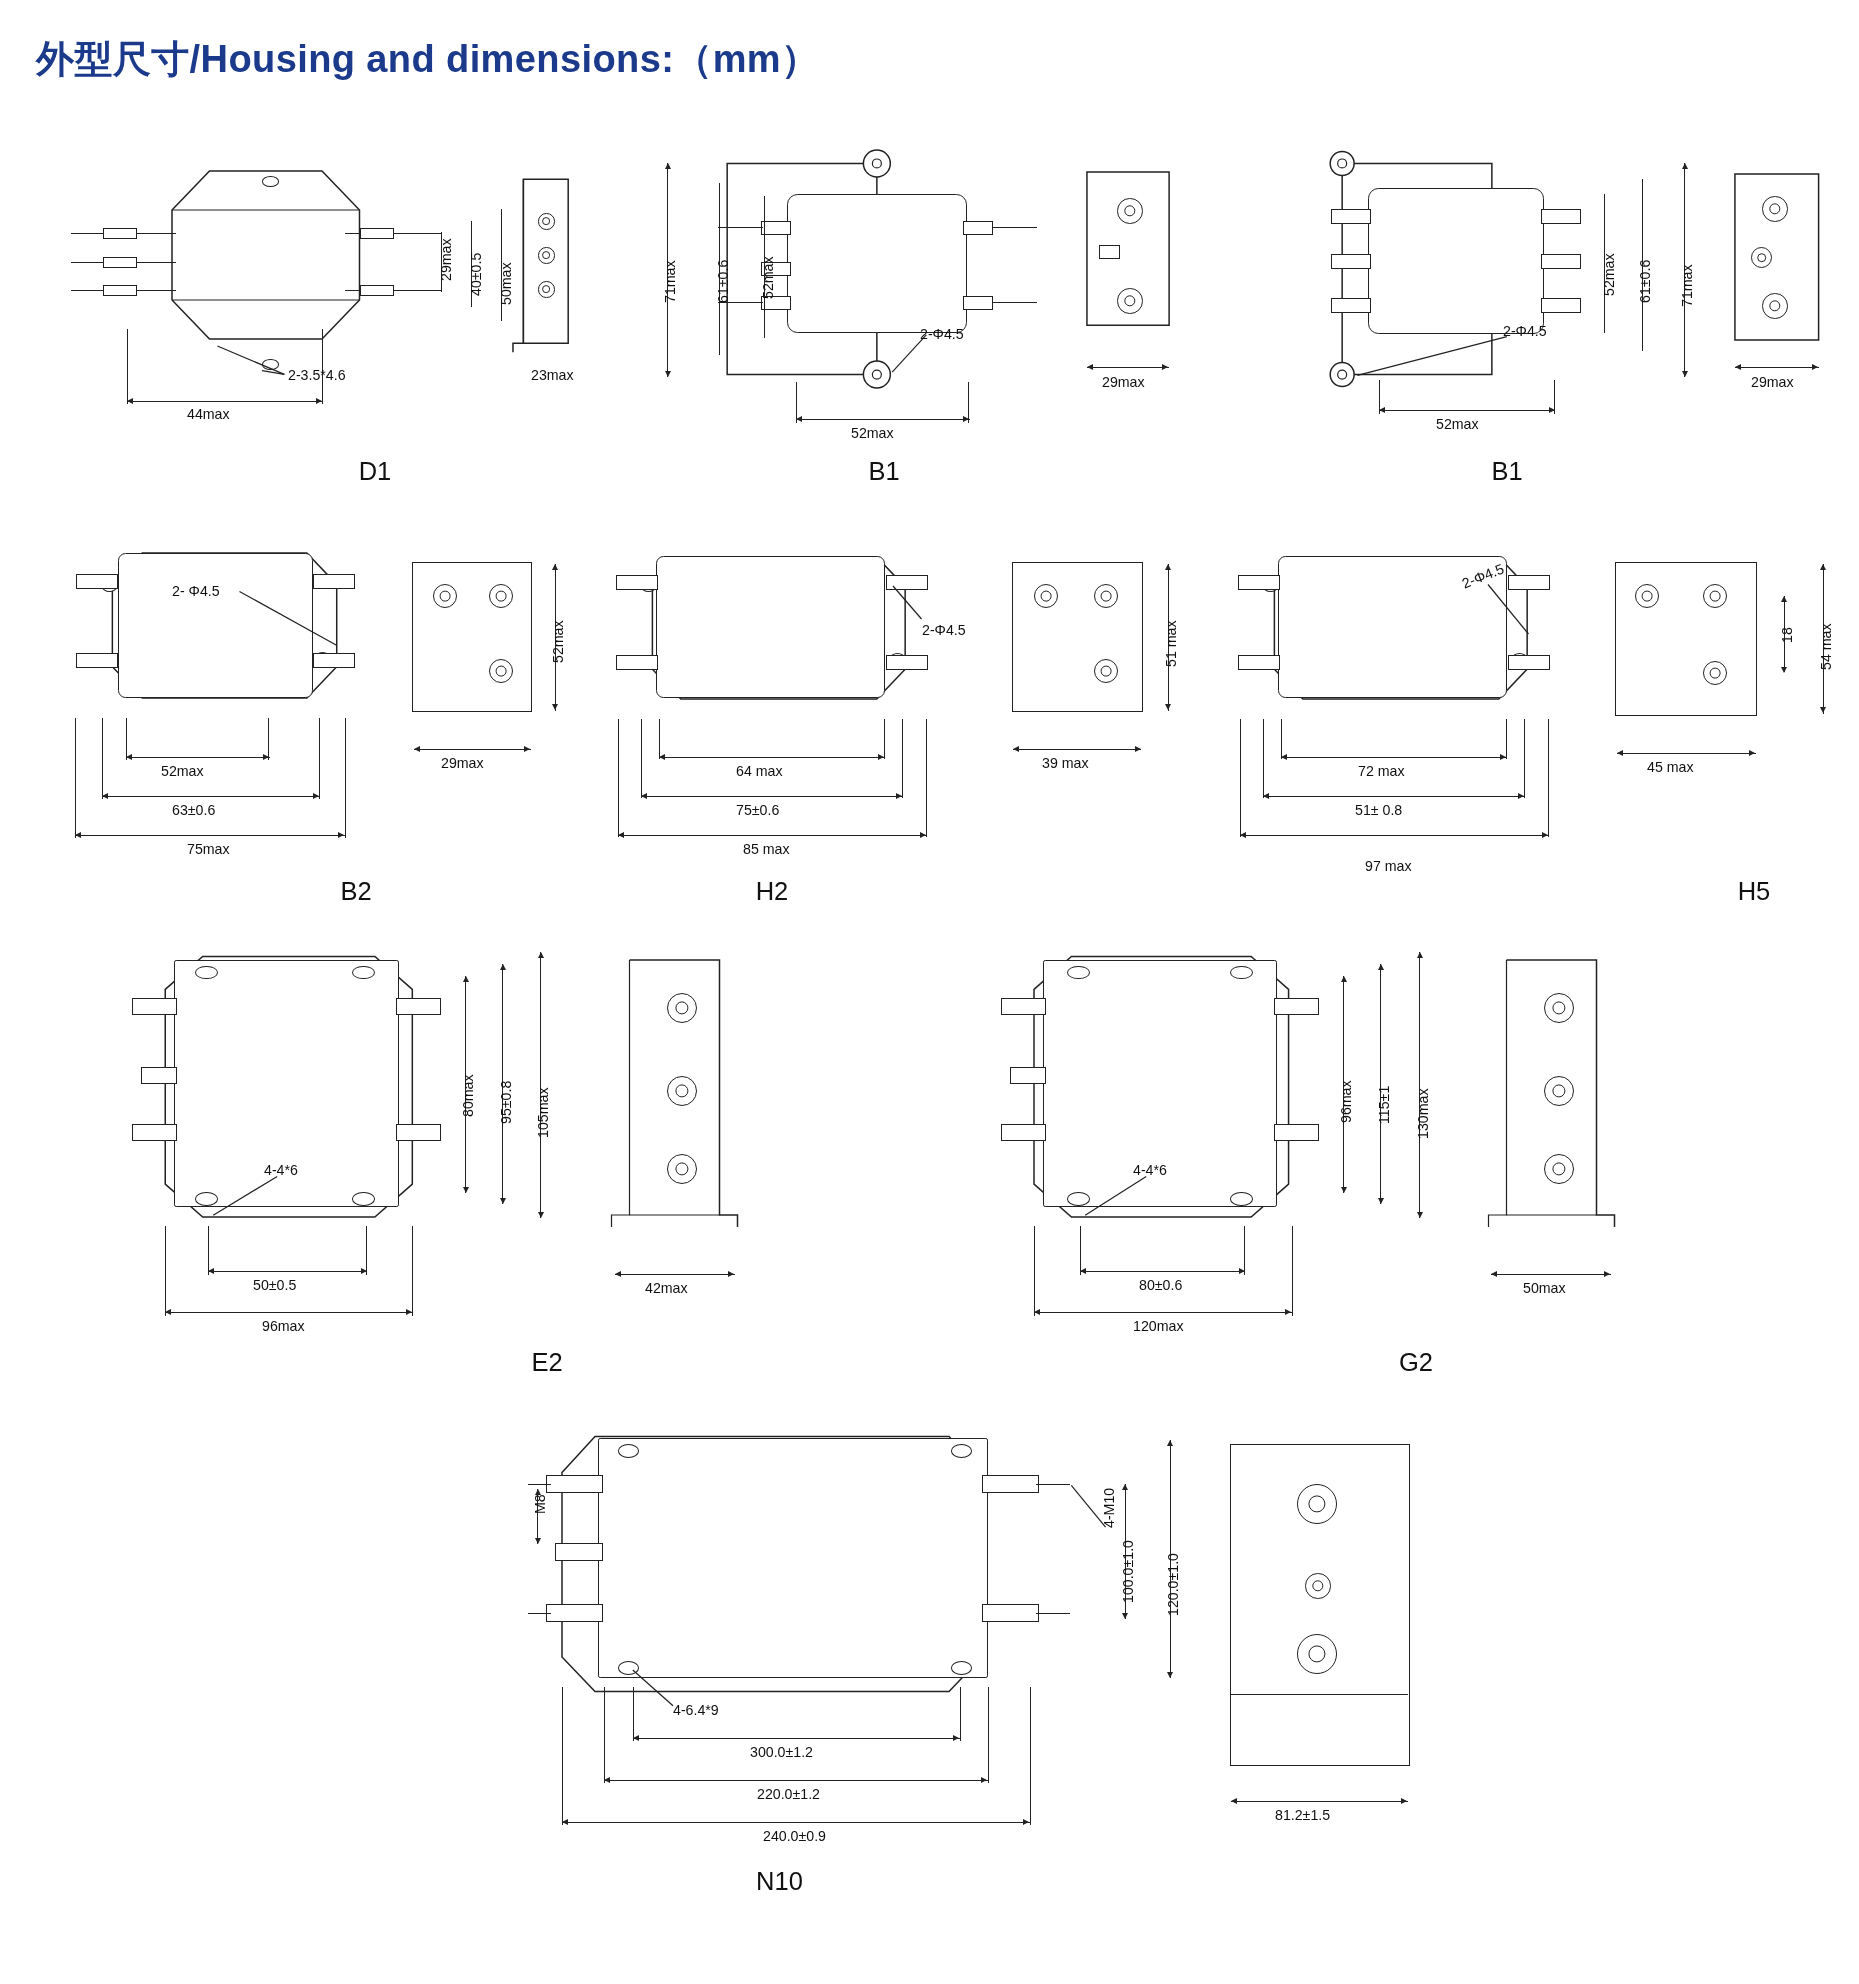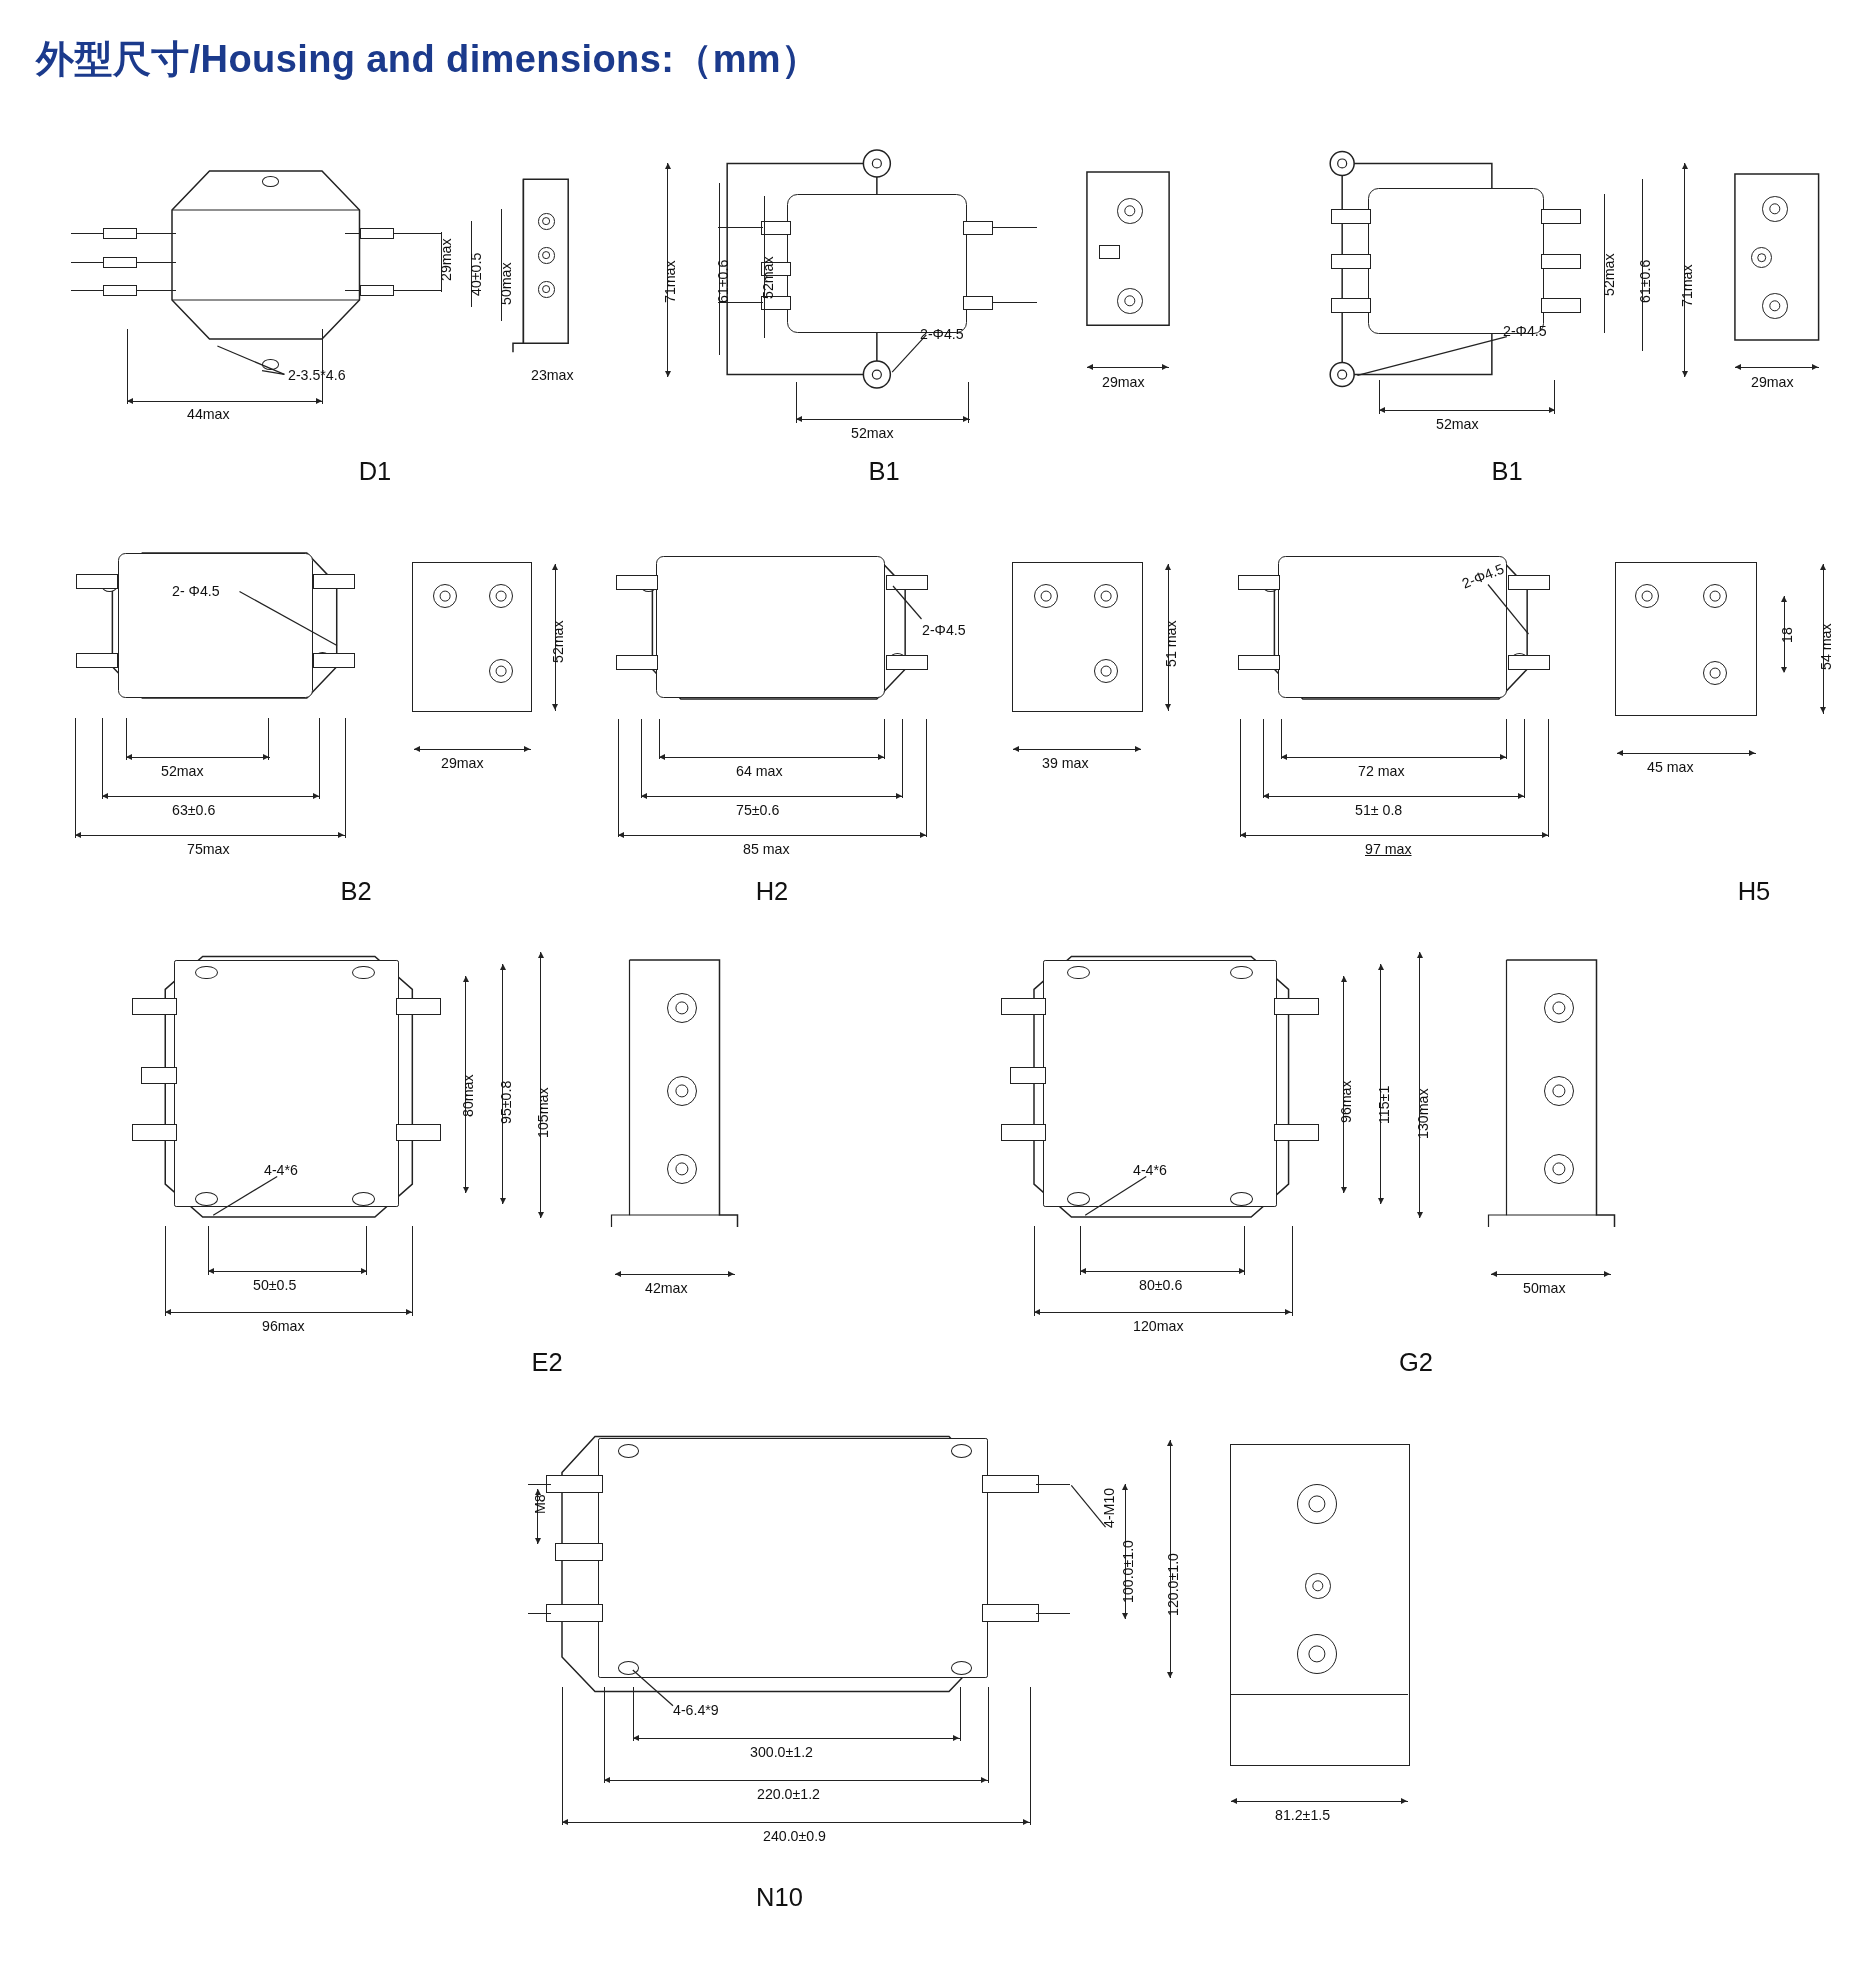--- a/index.html
+++ b/index.html
@@ -428,21 +428,21 @@
   <div class="arrowR" style="left:304px; top:261px;"></div>
   <div class="ln v" style="left:49px; top:187px; height:79px;"></div>
   <div class="ln v" style="left:310px; top:187px; height:79px;"></div>
   <div class="dim" style="left:141px; top:270px;">51± 0.8</div>
 
   <div class="ln h" style="left:25.5px; top:303px; width:309px;"></div>
   <div class="arrowL" style="left:25.5px; top:300px;"></div>
   <div class="arrowR" style="left:328px; top:300px;"></div>
   <div class="ln v" style="left:25.5px; top:187px; height:118px;"></div>
   <div class="ln v" style="left:334px; top:187px; height:118px;"></div>
-  <div class="dim" style="left:151px; top:309px;text-decoration:underline;">97 max</div>
+  <div class="dim" style="left:151px; top:326px;">97 max</div>
 
   <div class="plate" style="left:401px; top:30px; width:142px; height:154px;"></div>
   <div class="screw" style="left:421px; top:52px; width:24px; height:24px;"></div>
   <div class="screw" style="left:489px; top:52px; width:24px; height:24px;"></div>
   <div class="screw" style="left:489px; top:129px; width:24px; height:24px;"></div>
   <div class="ln v" style="left:570px; top:64px; height:76px;"></div>
   <div class="arrowU" style="left:567px; top:64px;"></div>
   <div class="arrowD" style="left:567px; top:135px;"></div>
   <div class="dim v" style="left:565px; top:111px;">18</div>
   <div class="ln v" style="left:609px; top:31.5px; height:150px;"></div>
@@ -659,15 +659,15 @@
   <div class="plate" style="left:765px; top:27px; width:180px; height:322px;"></div>
   <div class="ln h" style="left:766px; top:277px; width:177px;"></div>
   <div class="screw" style="left:832px; top:67px; width:40px; height:40px;"></div>
   <div class="screw" style="left:840px; top:156px; width:25.5px; height:25.5px;"></div>
   <div class="screw" style="left:832px; top:217px; width:40px; height:40px;"></div>
   <div class="ln h" style="left:766px; top:384px; width:177px;"></div>
   <div class="arrowL" style="left:766px; top:381px;"></div>
   <div class="arrowR" style="left:936px; top:381px;"></div>
   <div class="dim" style="left:810px; top:390px;">81.2±1.5</div>
 
-  <div class="cap" style="left:262px; top:466px; width:105px;">N10</div>
+  <div class="cap" style="left:262px; top:450px; width:105px;">N10</div>
 </div>
 
 
 </body></html>

